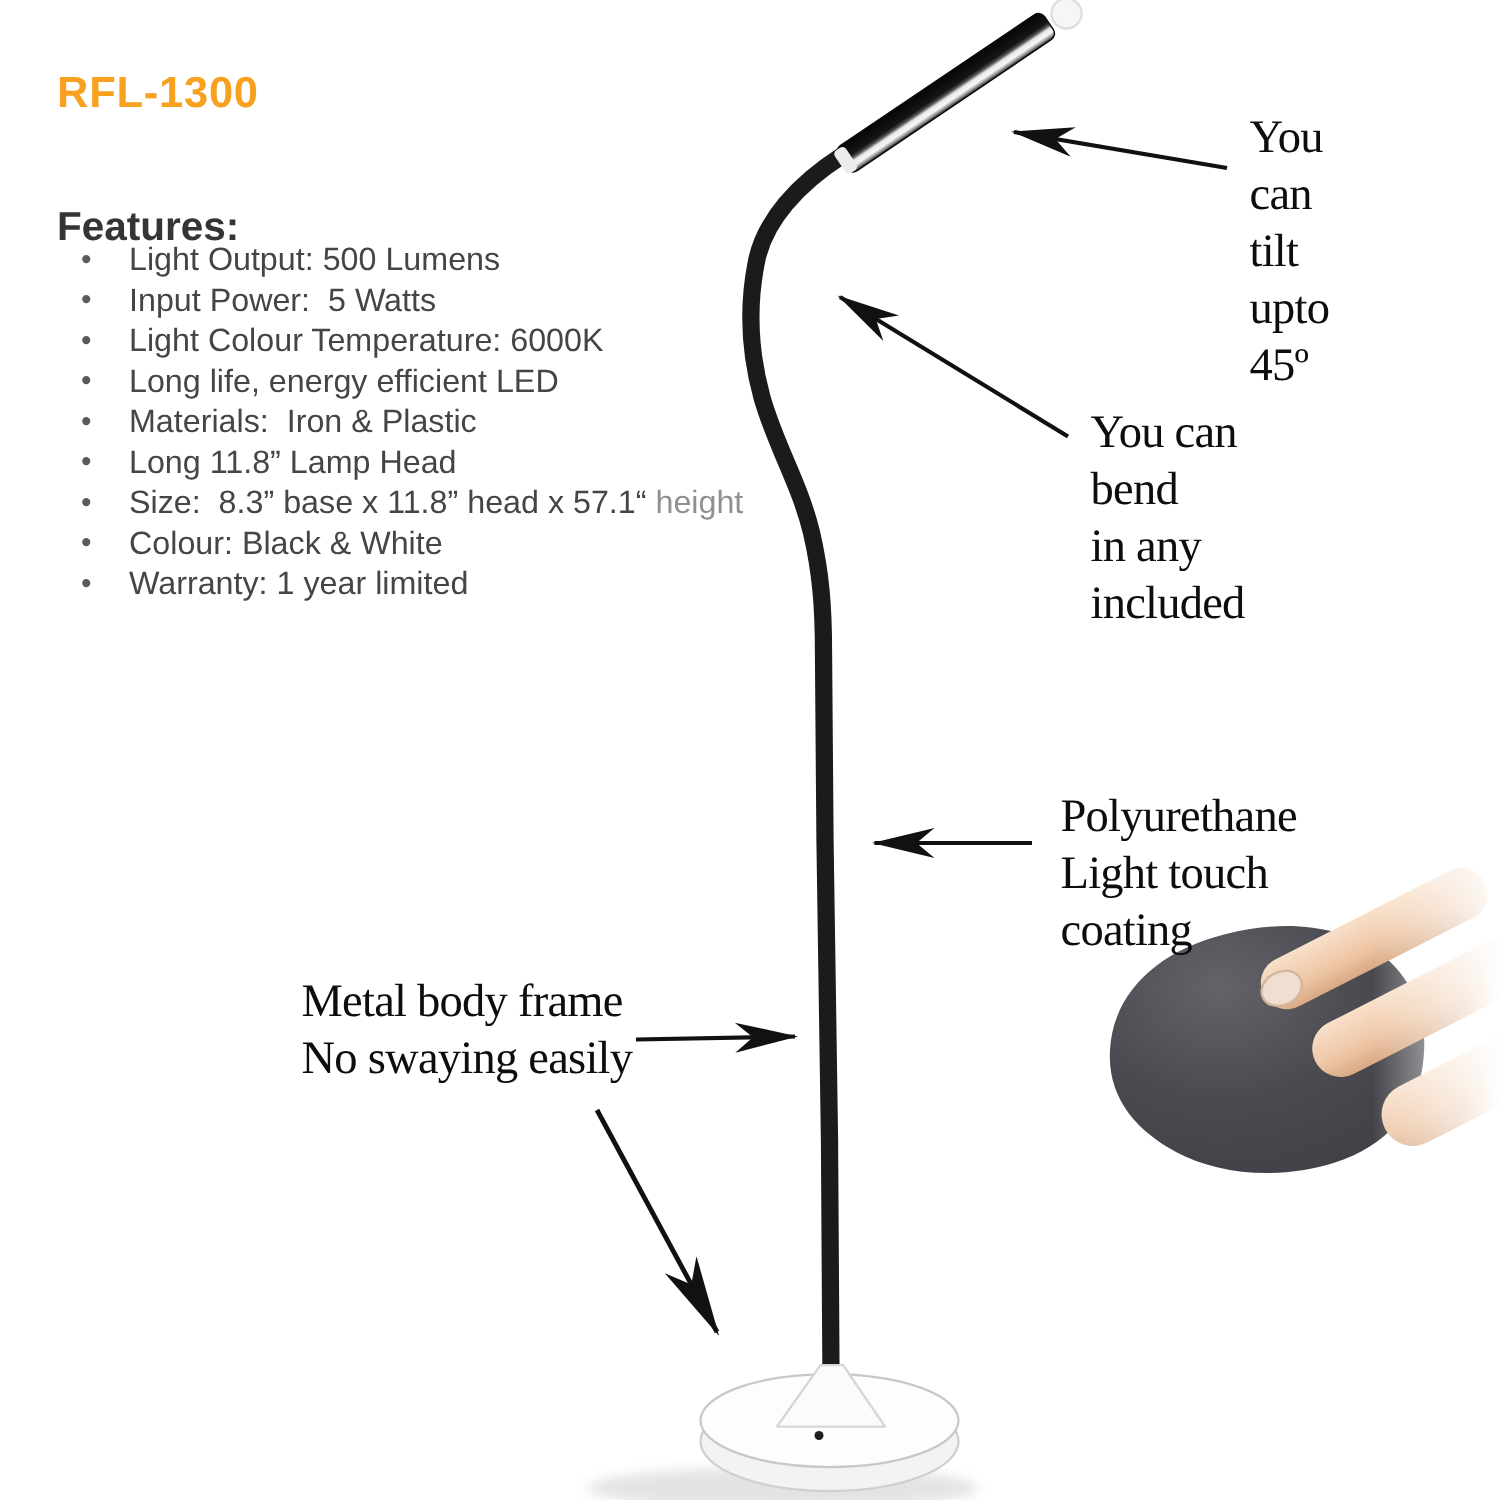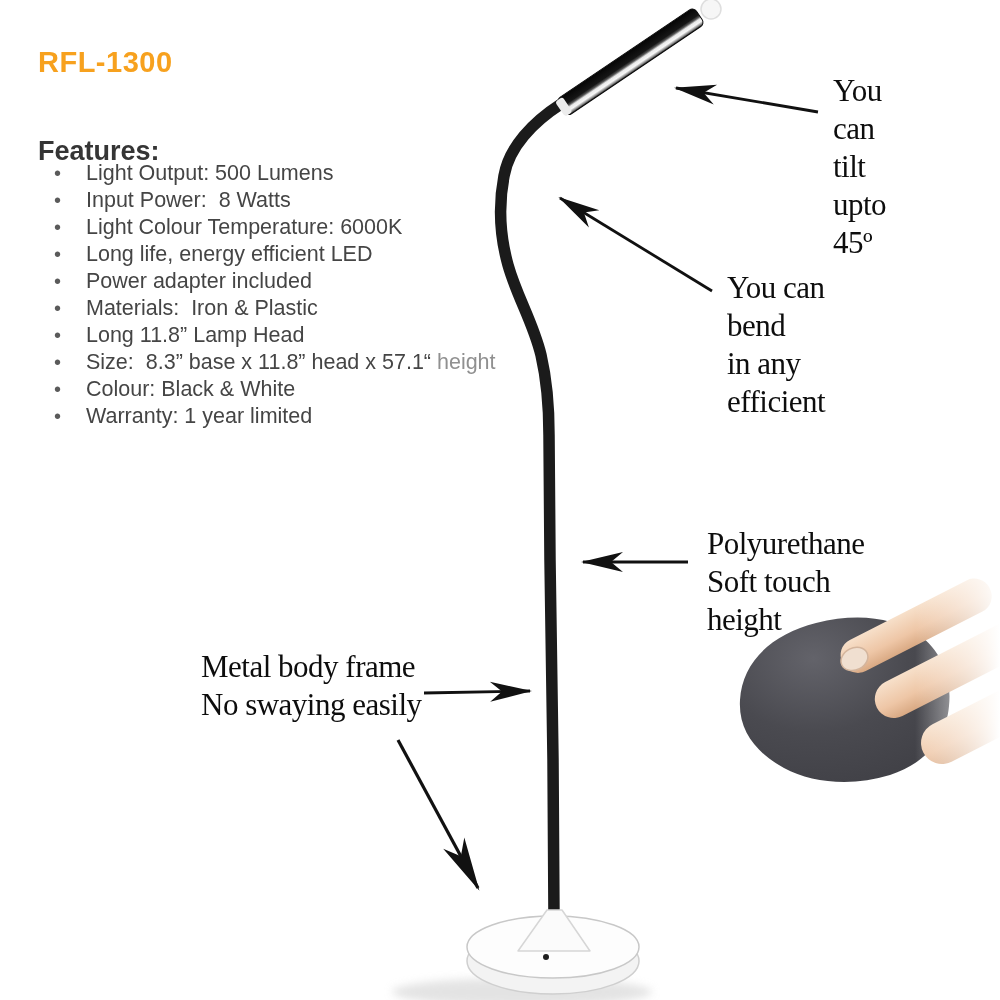--- a/index.html
+++ b/index.html
@@ -115,44 +115,43 @@
       <rect x="915" y="560" width="85" height="250" fill="url(#fadeGrad)"></rect>
     </g>
   </svg>
 
   <div class="product-code">RFL-1300</div>
 
   <div class="features-heading">Features:</div>
 
   <ul class="features">
     <li><span>Light Output: 500 Lumens</span><span class="muted"></span></li>
-    <li><span>Input Power:  8 Watts</span><span class="muted"></span></li>
+    <li><span>Input Power:  5 Watts</span><span class="muted"></span></li>
     <li><span>Light Colour Temperature: 6000K</span><span class="muted"></span></li>
     <li><span>Long life, energy efficient LED</span><span class="muted"></span></li>
-    <li><span>Power adapter included</span><span class="muted"></span></li>
     <li><span>Materials:  Iron &amp; Plastic</span><span class="muted"></span></li>
     <li><span>Long 11.8” Lamp Head</span><span class="muted"></span></li>
     <li><span>Size:  8.3” base x 11.8” head x 57.1“</span><span class="muted"> height</span></li>
     <li><span>Colour: Black &amp; White</span><span class="muted"></span></li>
     <li><span>Warranty: 1 year limited</span><span class="muted"></span></li>
   </ul>
 
   <div class="ann ann-tilt">
     <div>You can tilt</div>
     <div>upto 45º</div>
   </div>
 
   <div class="ann ann-bend">
     <div>You can bend</div>
-    <div>in any efficient</div>
+    <div>in any included</div>
   </div>
 
   <div class="ann ann-coating">
     <div>Polyurethane</div>
-    <div>Soft touch height</div>
+    <div>Light touch coating</div>
   </div>
 
   <div class="ann ann-frame">
     <div>Metal body frame</div>
     <div>No swaying easily</div>
   </div>
 
 </div>
 
 </body></html>

